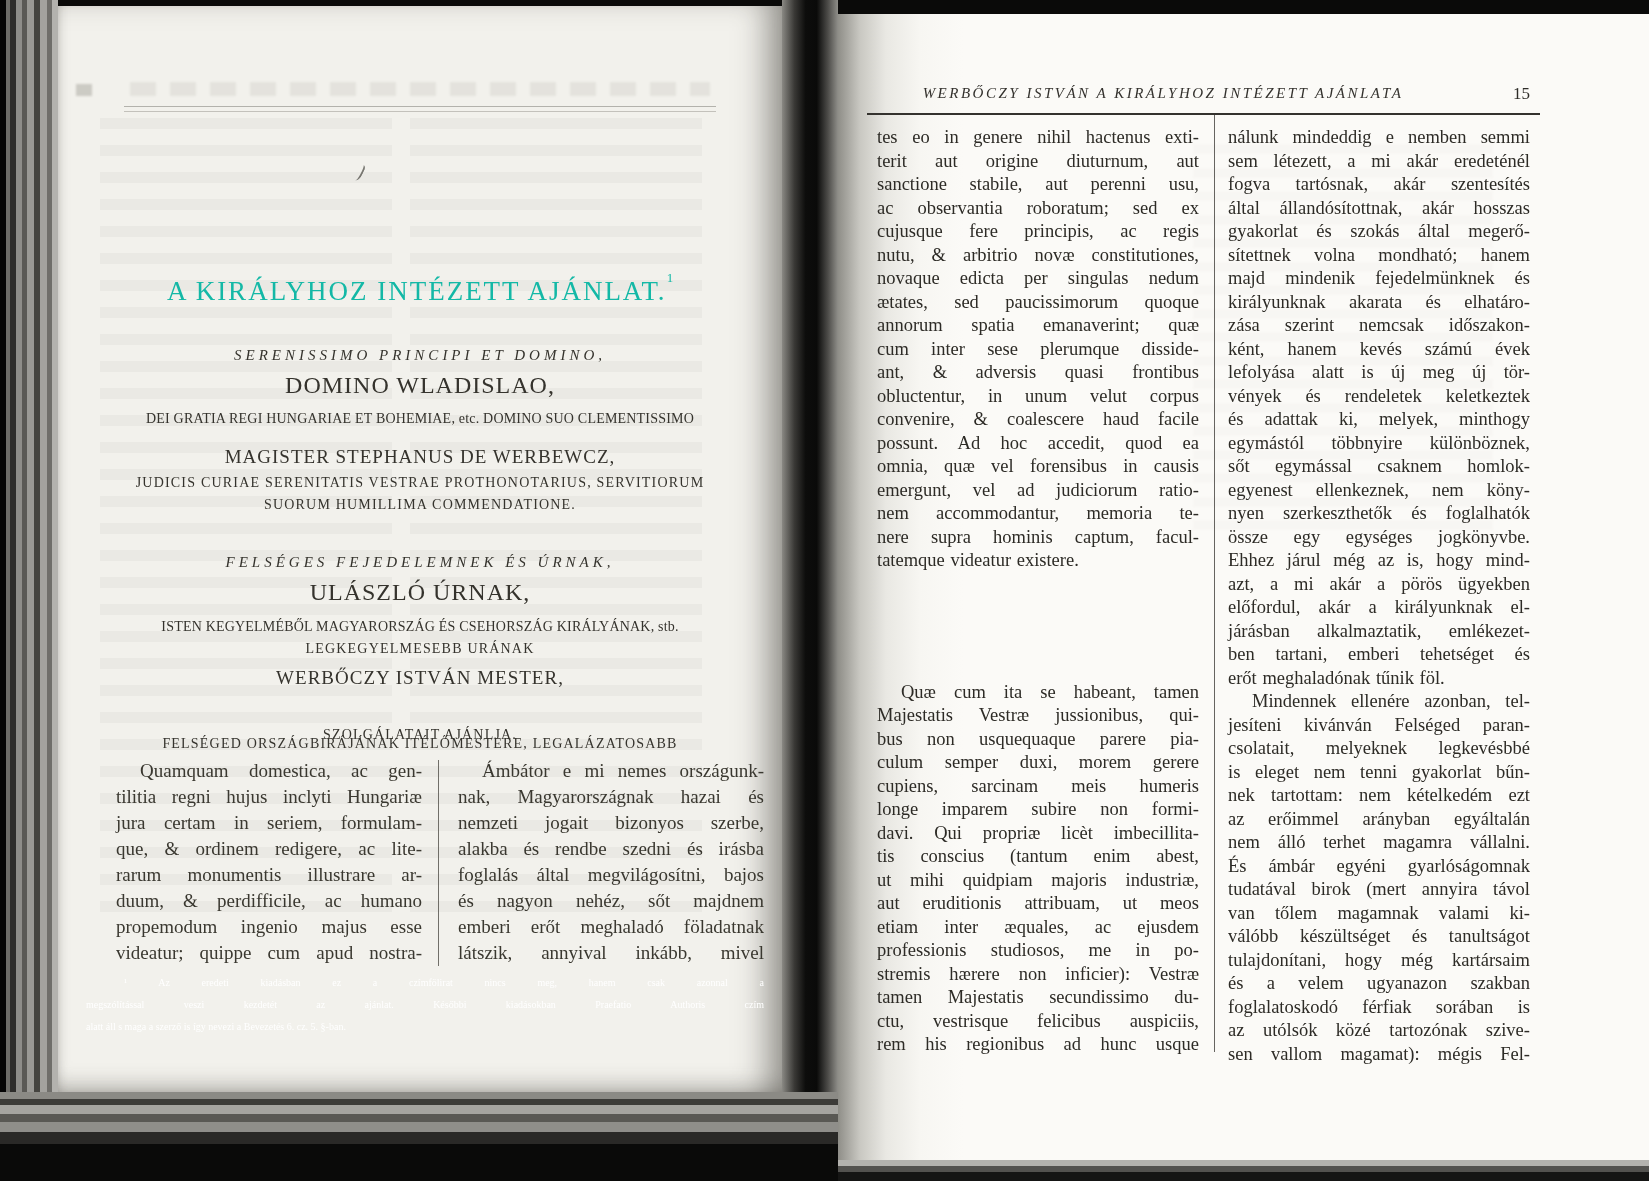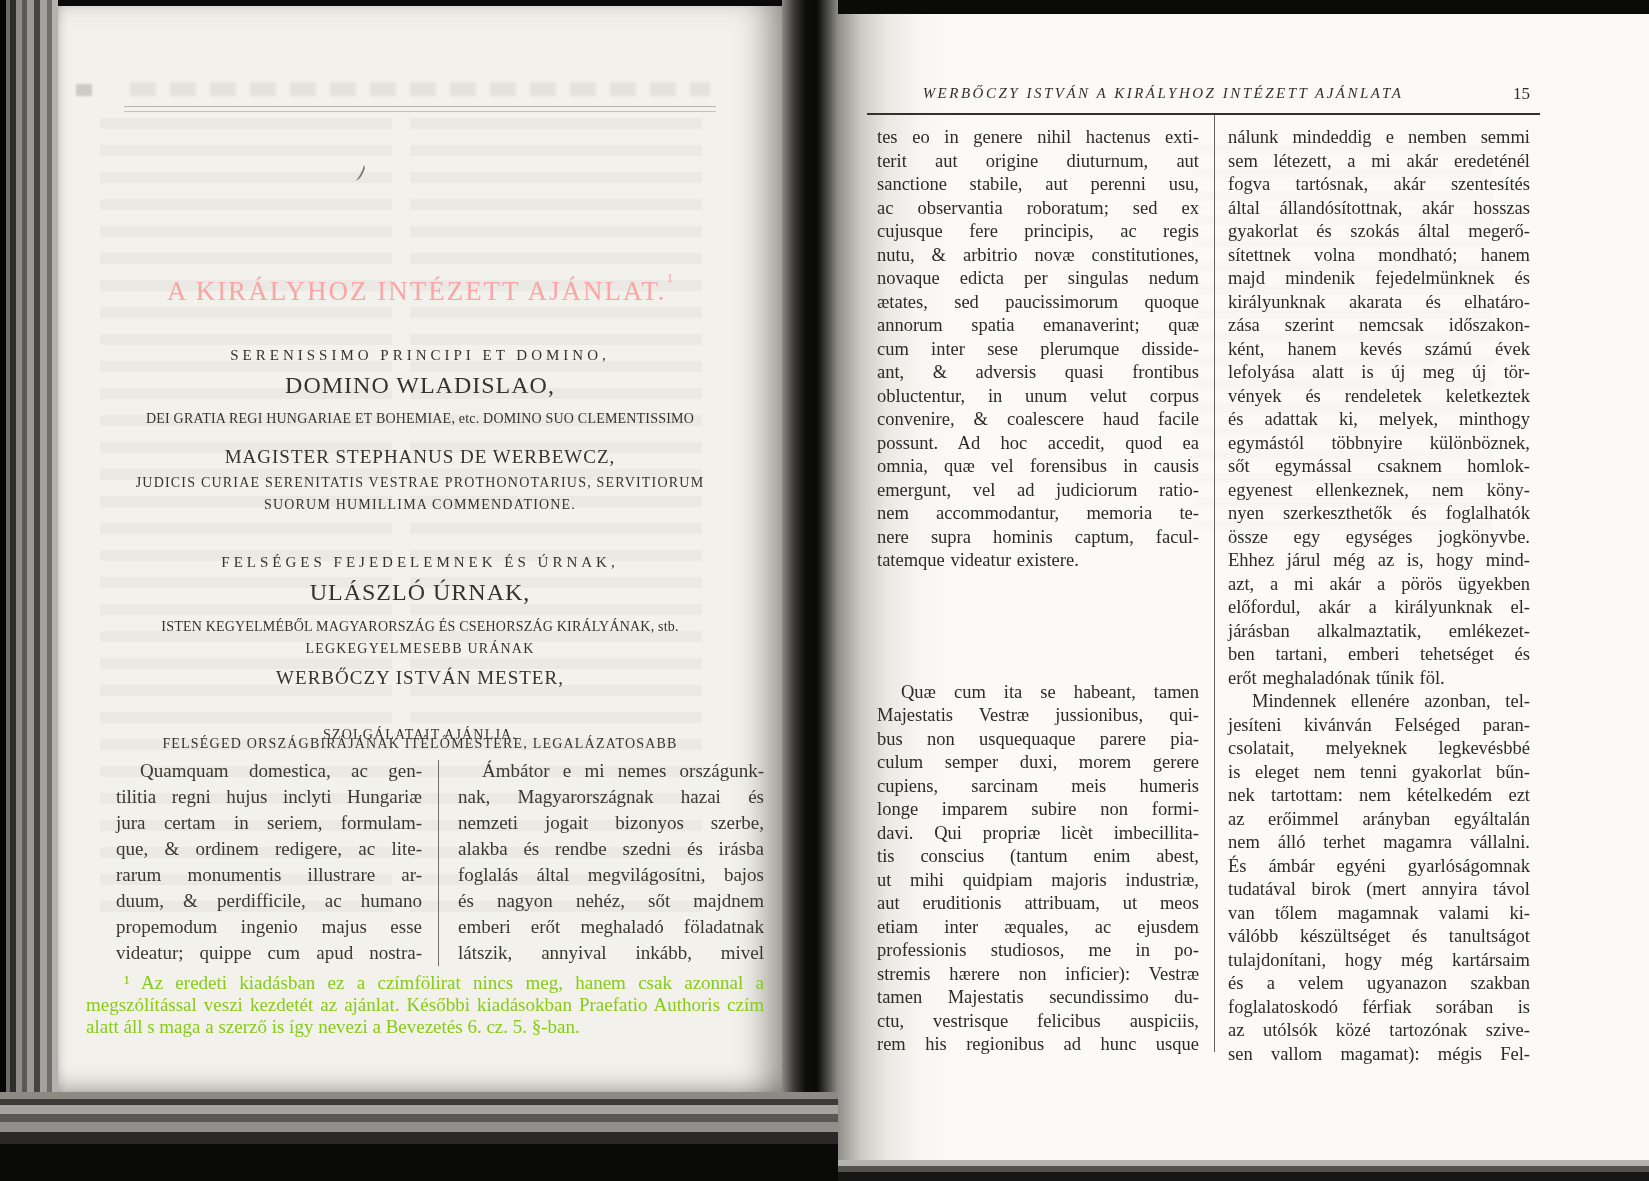--- a/index.html
+++ b/index.html
@@ -36,37 +36,37 @@
   .lp-ghost-rule{left:124px;top:106px;width:592px;height:4px;
     border-top:1px solid rgba(95,92,85,.42);border-bottom:1px solid rgba(95,92,85,.32);}
   .rp-ghost{left:1193px;top:144px;width:300px;height:400px;
     background:repeating-linear-gradient(180deg,rgba(118,113,103,.5) 0 10px,transparent 10px 23.5px);
     opacity:.05;filter:blur(1px);}
   .lp-pen-mark{left:354px;top:164px;width:7px;height:17px;border-right:2px solid rgba(70,68,62,.7);
     border-radius:60% 40% 50% 50%;transform:rotate(14deg) skewX(-12deg);}
 
   
   .lp-center{left:88px;width:664px;text-align:center;color:#35332d;}
-  .lp-title{top:270px;font-size:27px;letter-spacing:2px;color:#fca5a5;}
+  .lp-title{top:270px;font-size:27px;letter-spacing:2px;color:#14b8a6;}
   .lp-title sup{font-size:13px;vertical-align:18px;letter-spacing:0;}
-  .t-small{font-size:15px;letter-spacing:4px;}
+  .t-small{font-size:15px;letter-spacing:4px;font-style:italic;}
   .t-name{font-size:24px;letter-spacing:1px;}
   .t-caps{font-size:14px;letter-spacing:.2px;}
   .t-caps2{font-size:14px;letter-spacing:1.2px;}
   .t-author{font-size:19px;letter-spacing:1px;}
   .lp-lat1{top:347px;} .lp-lat2{top:372px;} .lp-lat3{top:411px;}
   .lp-lat4{top:446px;} .lp-lat5{top:475px;} .lp-lat6{top:497px;}
   .lp-hu1{top:554px;} .lp-hu2{top:579px;} .lp-hu3{top:619px;} .lp-hu4{top:641px;}
   .lp-hu5{top:667px;} .lp-hu6{top:736px;} .lp-hu7{top:727px;}
 
   .lp-cols{left:116px;top:758px;width:648px;height:212px;font-size:19px;line-height:26px;color:#3a3830;}
   .lp-col-latin{left:0;top:0;width:306px;}
   .lp-col-hu{left:342px;top:0;width:306px;}
   .lp-col-divider{left:322px;top:2px;width:1px;height:206px;background:rgba(58,56,50,.7);}
-  .lp-footnote{left:86px;top:972px;width:678px;font-size:19px;line-height:22px;color:#84cc16;}
+  .lp-footnote{left:86px;top:972px;width:678px;font-size:10px;line-height:22px;color:#ffffff;}
   .lp-footnote .tline.first{text-indent:38px;}
 
   
   .rp-header{left:868px;top:85px;width:590px;text-align:center;font-size:15px;letter-spacing:2.5px;color:#33312d;font-style:italic;}
   .rp-pagenum{left:1448px;top:84px;width:82px;text-align:right;font-size:17px;color:#2e2c28;}
   .rp-rule{left:867px;top:113px;width:673px;height:2px;background:#34322e;}
   .rp-cols{left:877px;top:126px;width:653px;font-size:18.5px;line-height:23.5px;color:#2d2b26;}
   .rp-col-latin{left:0;top:0;width:322px;}
   .rp-col-hu{left:351px;top:0;width:302px;}
   .rp-col-divider{left:1214px;top:114px;width:1px;height:938px;background:rgba(52,50,46,.75);}

